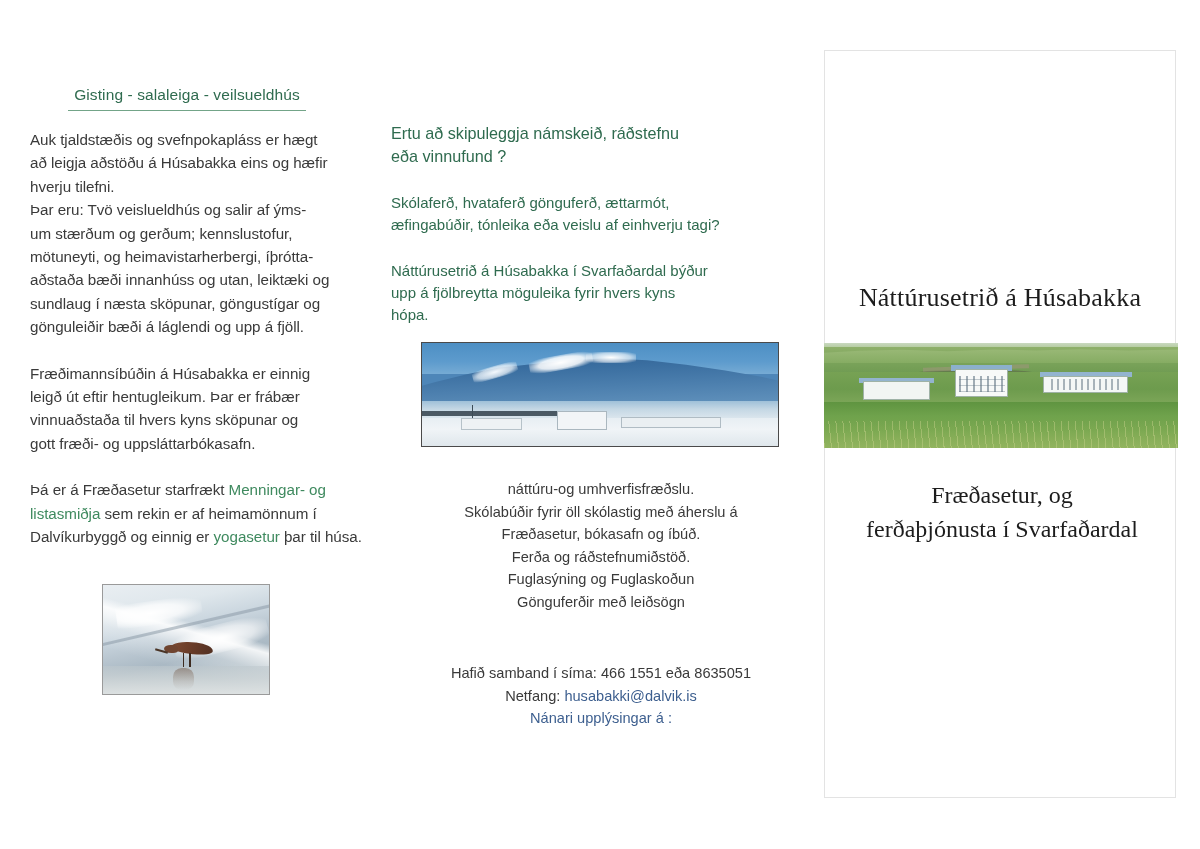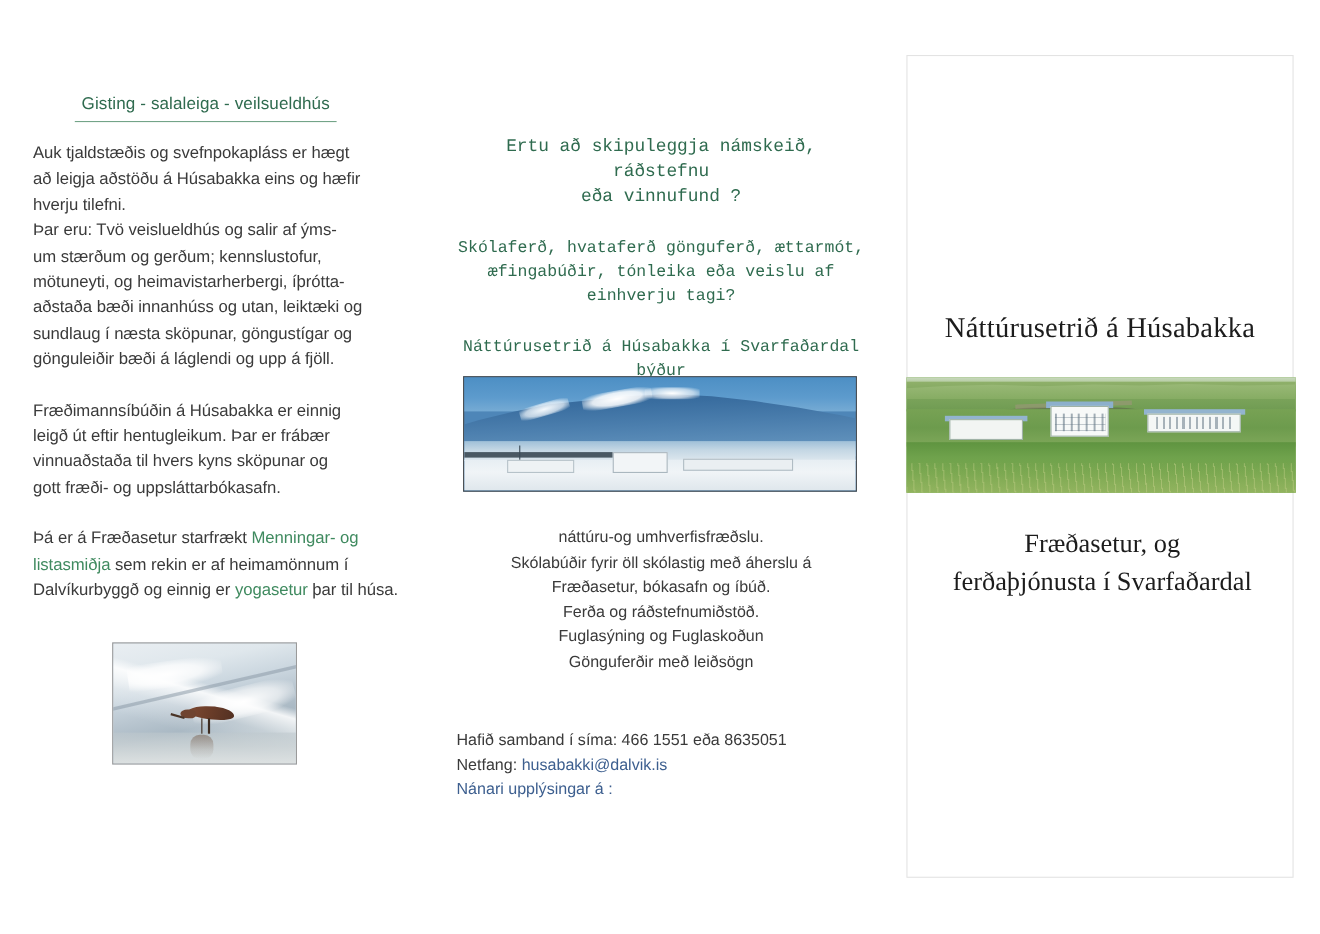--- a/index.html
+++ b/index.html
@@ -114,25 +114,24 @@
   }
   .photo-bird .bird-refl {
     position: absolute; left: 42%; top: 76%; width: 13%; height: 20%;
     background: linear-gradient(180deg, rgba(110,80,60,0.45) 0%, rgba(140,120,105,0.18) 60%, rgba(160,150,140,0) 100%);
     border-radius: 40%;
   }
 
   
   .panel-mid {
     position: absolute;
-    left: 415px;
+    left: 391px;
     top: 122px;
     width: 372px;
-    text-align: center;
-    font-family: Liberation Mono, monospace;
+    text-align: left;
   }
 
   .mid-head {
     color: #2f6b4f;
     font-size: 16.2px;
     line-height: 23px;
   }
   .mid-sub {
     color: #2f6b4f;
     font-size: 15px;
@@ -220,20 +219,21 @@
     color: #3a3a3a;
     font-size: 14.6px;
     line-height: 22.6px;
   }
 
   .mid-contact {
     position: absolute;
     left: 415px;
     top: 662px;
     width: 372px;
+    text-align: center;
     color: #3a3a3a;
     font-size: 14.6px;
     line-height: 22.6px;
   }
   .blue-link { color: #3d5f8f; }
 
   
   .panel-right-box {
     position: absolute;
     left: 824px;

